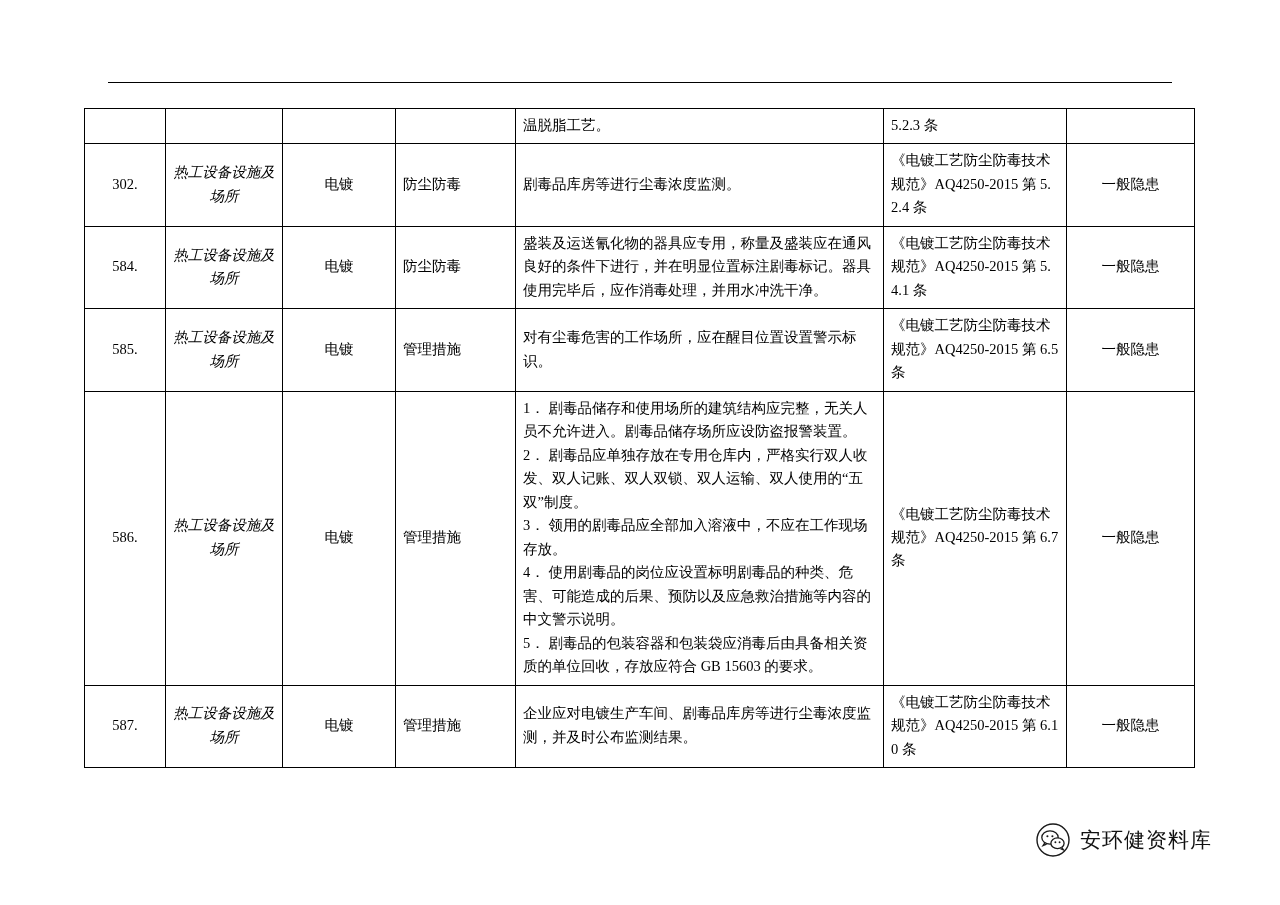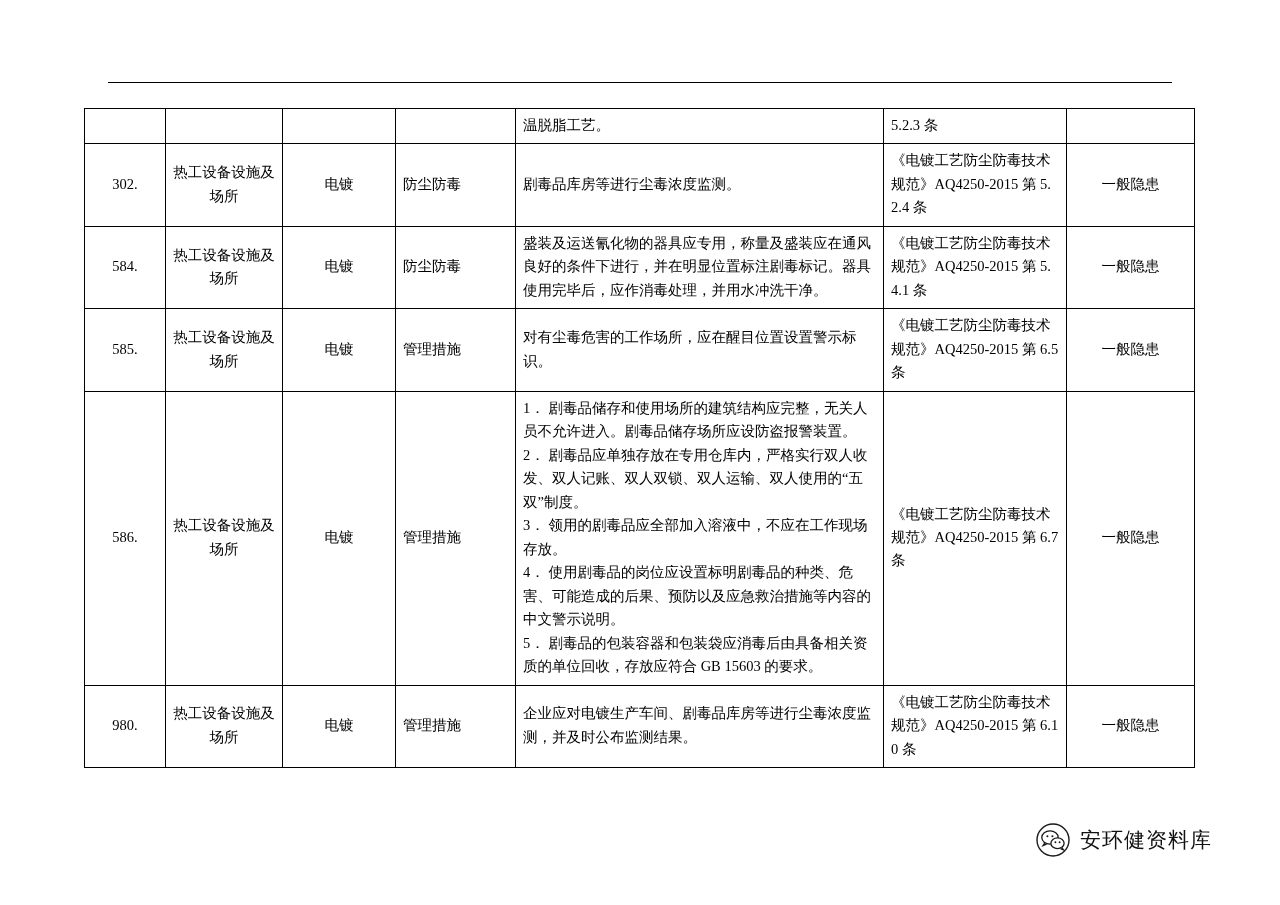--- a/index.html
+++ b/index.html
@@ -51,21 +51,21 @@
   }
   col.c-num { width: 81px; }
   col.c-cat { width: 117px; }
   col.c-ind { width: 113px; }
   col.c-typ { width: 120px; }
   col.c-txt { width: 368px; }
   col.c-std { width: 183px; }
   col.c-lvl { width: 128px; }
 
   td.num { text-align: center; }
-  td.cat { text-align: center; }
+  td.cat { text-align: center; font-style: italic; }
   td.ind { text-align: center; }
   td.typ { text-align: left; }
   td.txt { text-align: left; vertical-align: top; }
   td.std { text-align: left; vertical-align: middle; }
   td.lvl { text-align: center; }
   .txt-para { margin: 0; }
   .txt-list { margin: 0; padding: 0; list-style: none; }
   .txt-list li { margin: 0; text-indent: 0; }
 
   .row-partial td { padding-top: 2px; padding-bottom: 3px; }
@@ -165,21 +165,21 @@
                 <li>2． 剧毒品应单独存放在专用仓库内，严格实行双人收发、双人记账、双人双锁、双人运输、双人使用的“五双”制度。</li>
                 <li>3． 领用的剧毒品应全部加入溶液中，不应在工作现场存放。</li>
                 <li>4． 使用剧毒品的岗位应设置标明剧毒品的种类、危害、可能造成的后果、预防以及应急救治措施等内容的中文警示说明。</li>
                 <li>5． 剧毒品的包装容器和包装袋应消毒后由具备相关资质的单位回收，存放应符合 GB 15603 的要求。</li>
               </ul>
             </td>
             <td class="std">《电镀工艺防尘防毒技术规范》AQ4250-2015 第 6.7 条</td>
             <td class="lvl">一般隐患</td>
           </tr>
           <tr>
-            <td class="num">980.</td>
+            <td class="num">587.</td>
             <td class="cat">热工设备设施及场所</td>
             <td class="ind">电镀</td>
             <td class="typ">管理措施</td>
             <td class="txt">
               <p class="txt-para">企业应对电镀生产车间、剧毒品库房等进行尘毒浓度监测，并及时公布监测结果。</p>
             </td>
             <td class="std">《电镀工艺防尘防毒技术规范》AQ4250-2015 第 6.10 条</td>
             <td class="lvl">一般隐患</td>
           </tr>
         </tbody>

